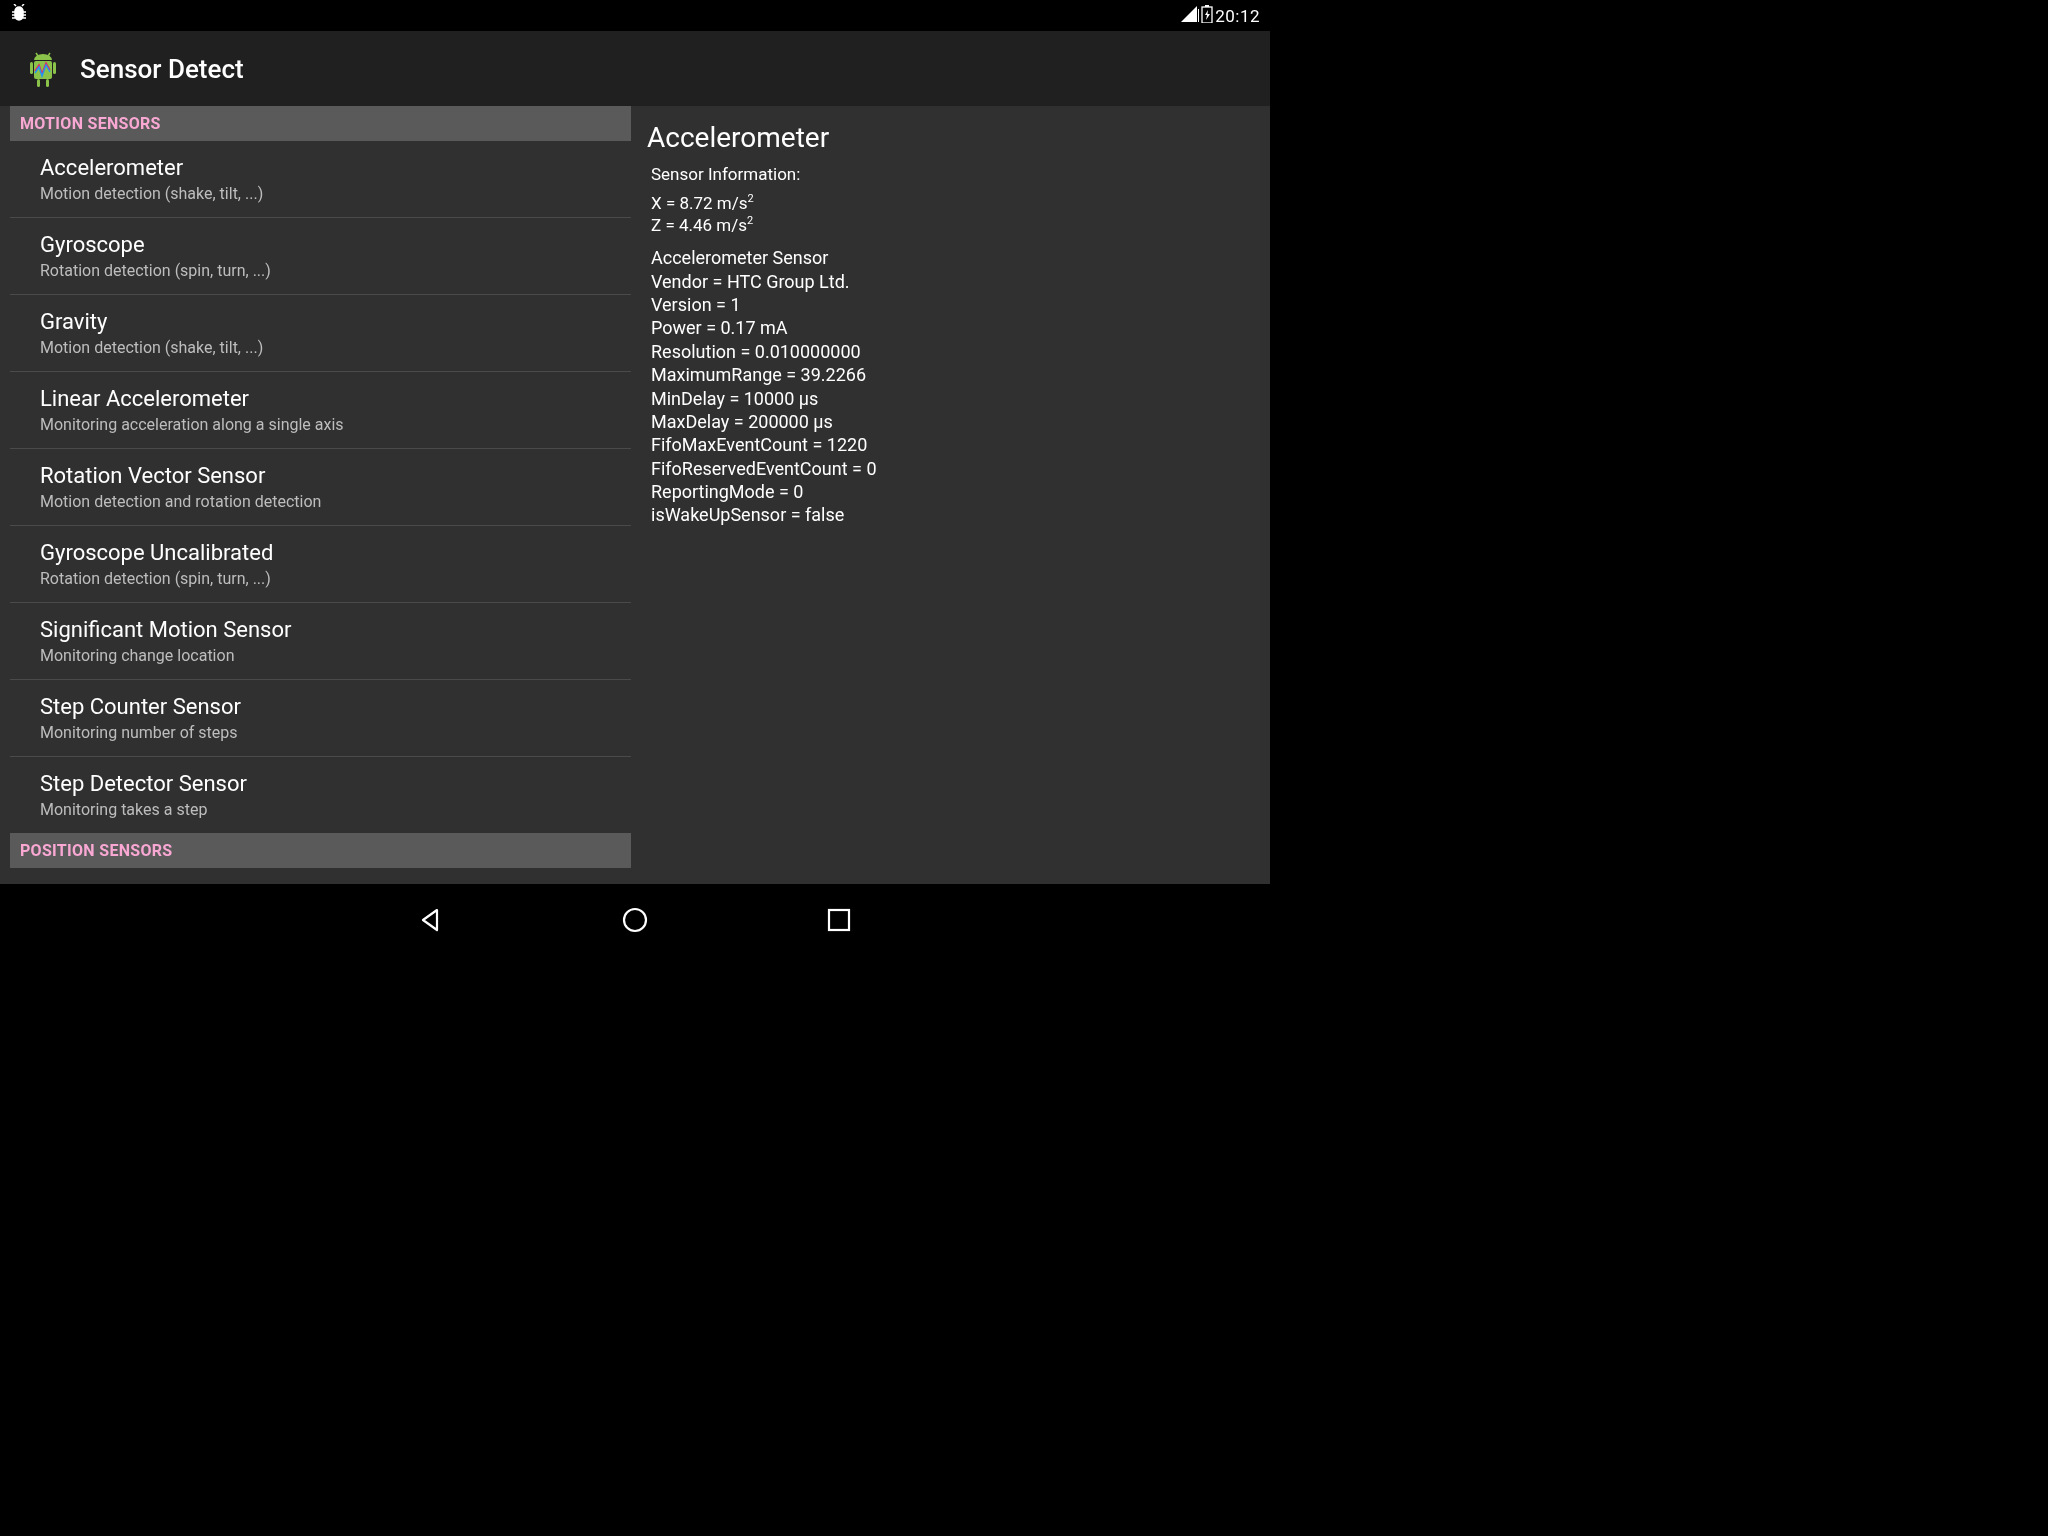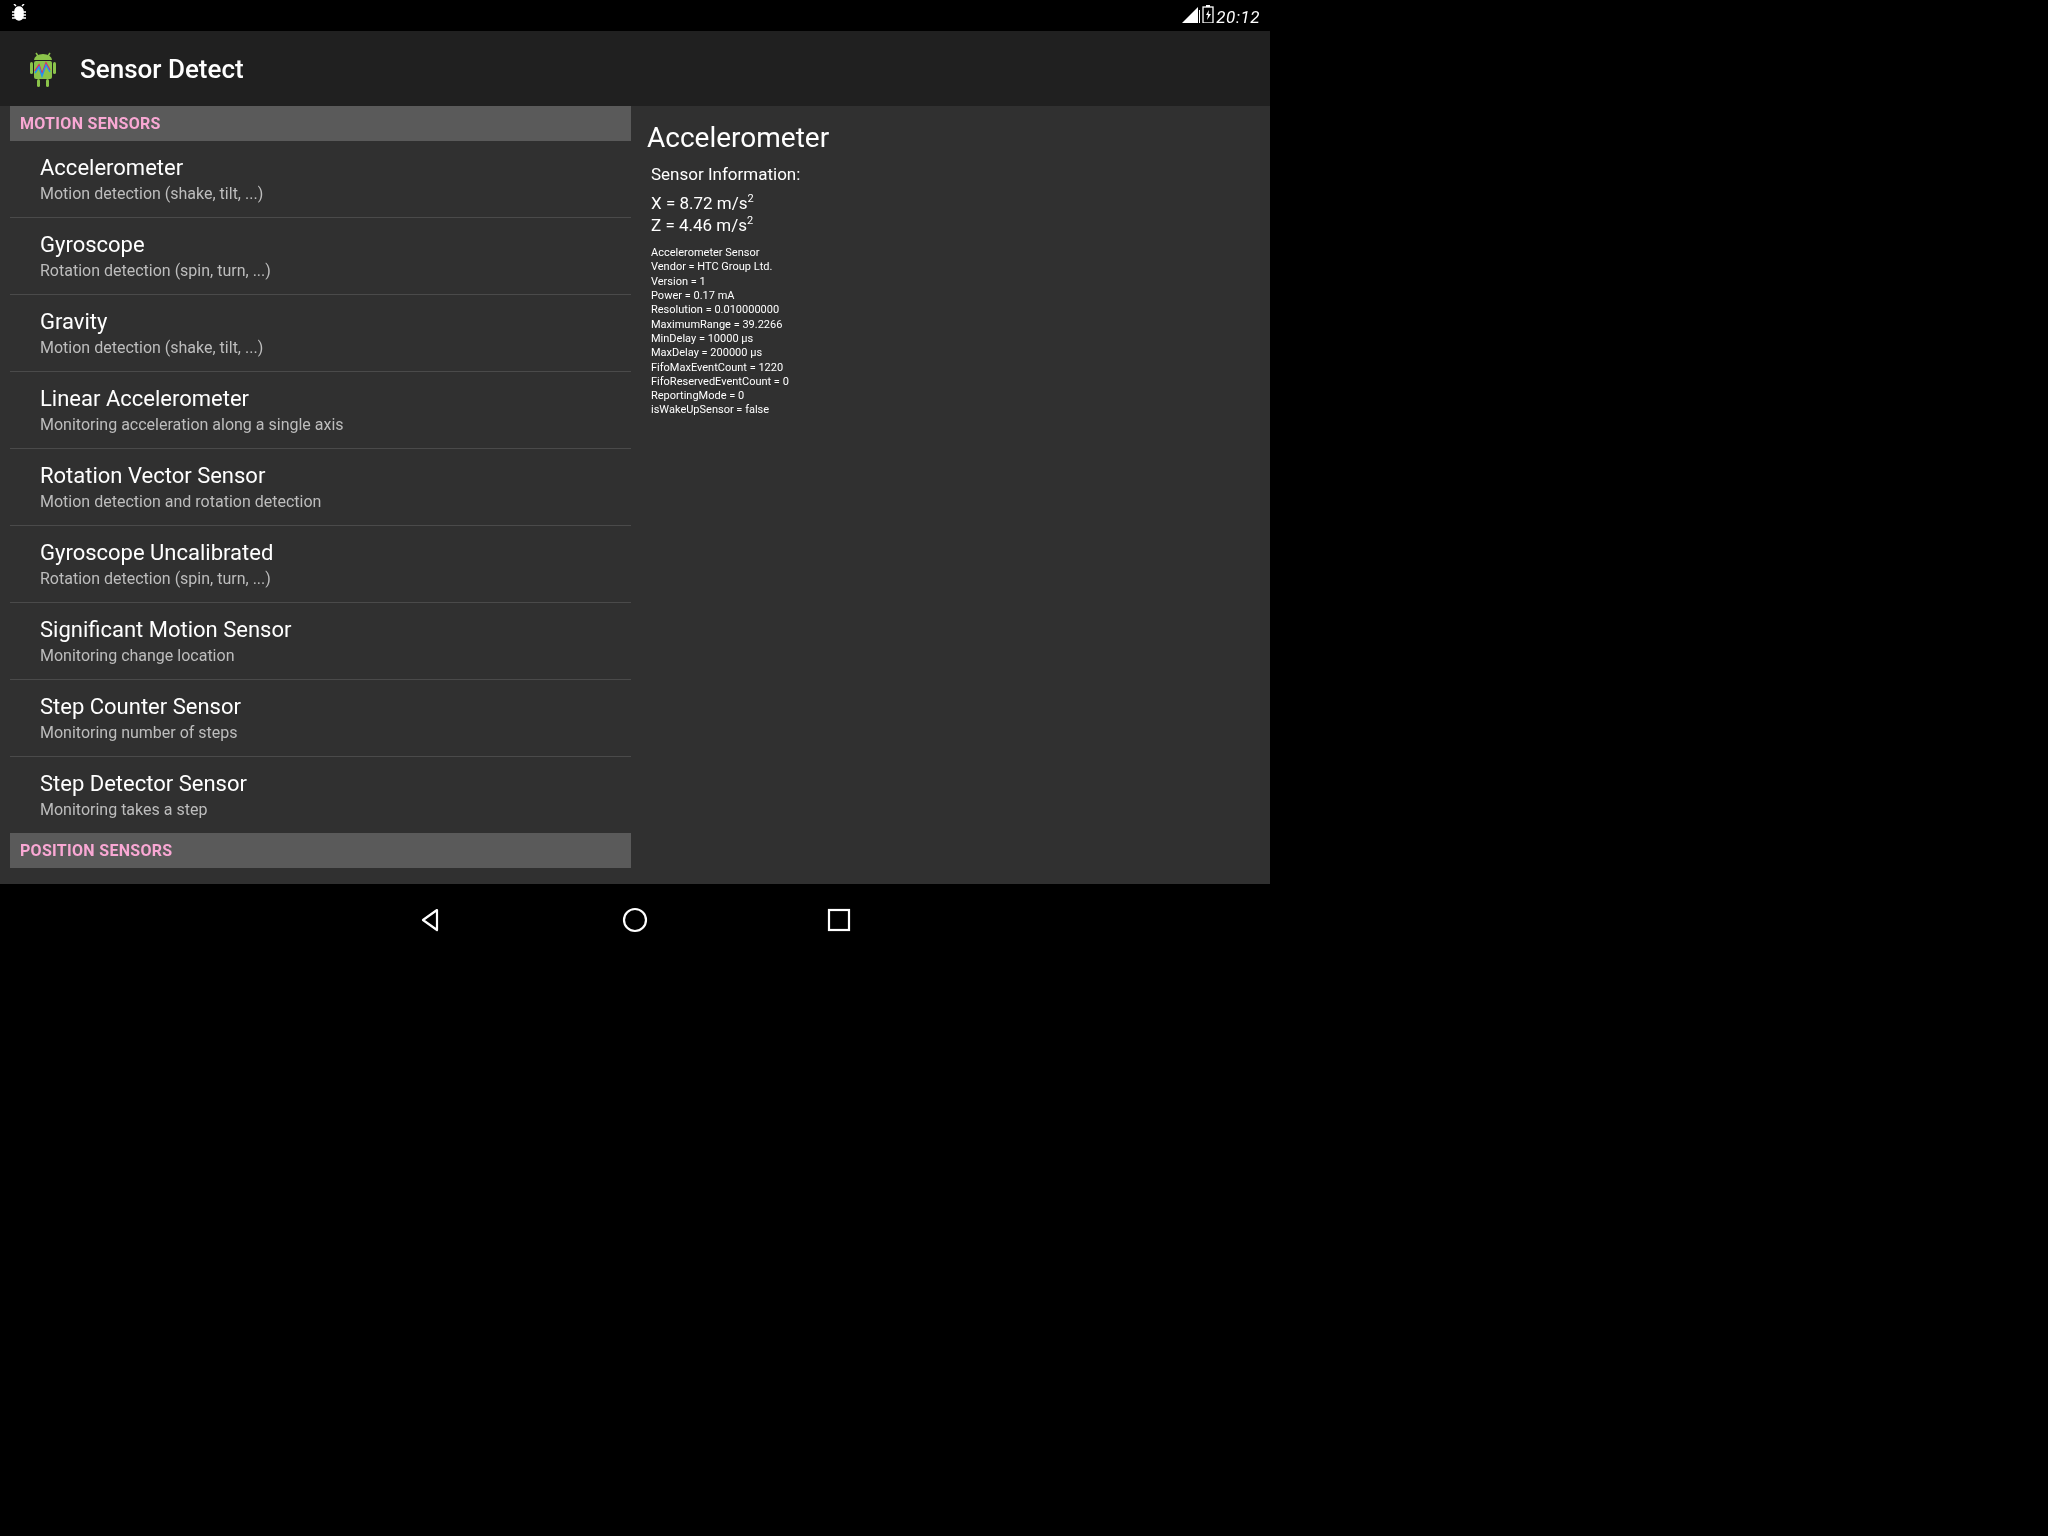--- a/index.html
+++ b/index.html
@@ -1,21 +1,21 @@
 <!DOCTYPE html>
 <html><head>
 <meta charset="utf-8">
 <style>
   * { box-sizing: border-box; margin: 0; padding: 0; }
   html, body { width: 100%; height: 100%; font-family: "Roboto", "Helvetica Neue", Arial, sans-serif; background: #000; color: #fff; overflow: hidden; }
   .screen { width: 1270px; height: 952px; position: relative; background: #000; }
 
   .status-bar { height: 31px; background: #000; display: flex; align-items: center; padding: 0 10px; font-size: 16px; }
   .status-left { flex: 0 0 auto; }
-  .status-right { margin-left: auto; display: flex; align-items: flex-end; gap: 2px; font-style: italic; }
+  .status-right { margin-left: auto; display: flex; align-items: center; gap: 2px; }
   .status-time { font-size: 17px; letter-spacing: 0.5px; }
 
   .app-bar { height: 75px; background: #202020; display: flex; align-items: center; padding: 0 20px; gap: 14px; }
   .app-title { font-size: 26px; font-weight: 500; color: #fff; }
 
   .content { display: flex; height: calc(100% - 31px - 78px - 65px); background: #303030; }
   .left-pane { width: 631px; height: 100%; overflow-y: hidden; }
   .right-pane { flex: 1; height: 100%; padding: 15px 10px; }
 
   .section-header { background: #5a5a5a; color: #f9a8d4; font-size: 16px; font-weight: 700; padding: 8px 10px; margin-left: 10px; letter-spacing: 0.3px; }
@@ -23,21 +23,21 @@
   .list-item:last-child { border-bottom: none; }
   .list-title { font-size: 22px; color: #fff; margin-bottom: 4px; }
   .list-sub { font-size: 16px; color: #bdbdbd; }
 
   .detail-title { font-size: 28px; color: #fff; margin-bottom: 10px; padding-left: 6px; }
   .detail-label { font-size: 17px; color: #fff; margin-bottom: 8px; padding-left: 10px; }
   .detail-block { padding-left: 10px; margin-bottom: 10px; }
   .detail-line { font-size: 17px; color: #fff; line-height: 1.3; }
   .detail-line sup { font-size: 11px; }
   .detail-info { padding-left: 10px; }
-  .detail-info .detail-line { font-size: 11px; }
+  .detail-info .detail-line { font-size: 18px; }
 
   .nav-bar { position: absolute; bottom: 0; left: 0; right: 0; height: 65px; background: #000; display: flex; align-items: center; justify-content: center; gap: 170px; }
   .nav-btn { width: 34px; height: 34px; display: flex; align-items: center; justify-content: center; }
   .nav-btn svg { stroke: #fff; fill: none; stroke-width: 2.2; }
 
   
   .debug-icon svg { fill: #fff; }
   .signal-icon svg { fill: #fff; }
   .battery-icon svg { fill: #fff; }
 

